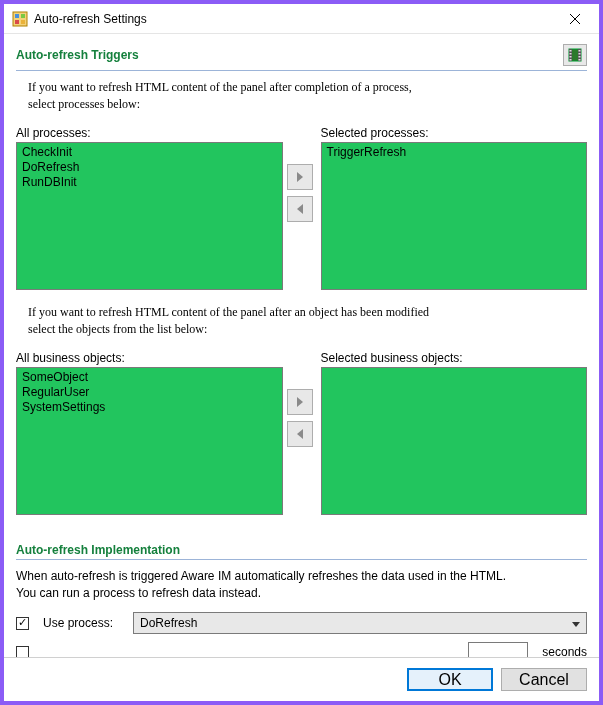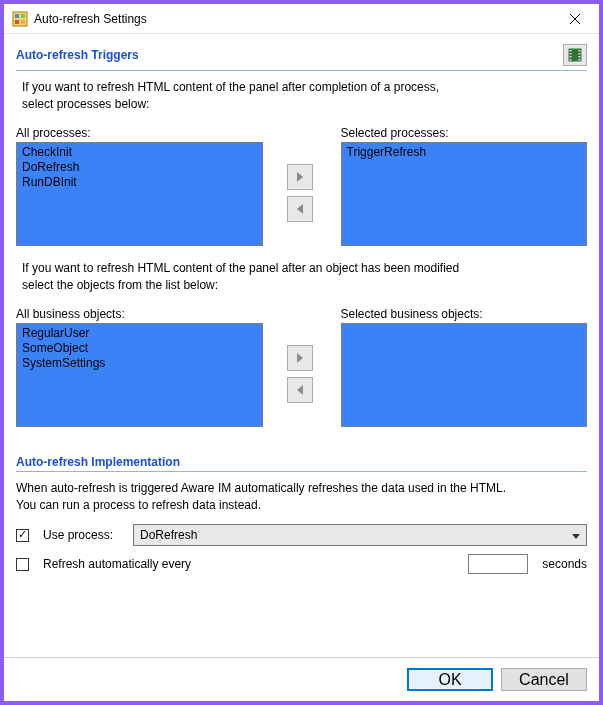--- a/index.html
+++ b/index.html
@@ -49,50 +49,50 @@
     overflow: hidden;
   }
 
   .section-header {
     display: flex;
     align-items: center;
     margin-bottom: 2px;
   }
   .section-header .label {
     font-weight: bold;
-    color: #1d4ed8;
+    color: #15803d;
     padding-right: 8px;
   }
   .section-header .toolbtn {
     width: 24px; height: 22px;
     border: 1px solid #adadad;
     background: #e8e8e8;
     display: flex; align-items: center; justify-content: center;
     margin-left: auto;
   }
   .header-rule {
     border: none;
     border-top: 1px solid #9cb4d8;
     margin: 2px 0 8px 0;
   }
 
-  .desc { margin: 0 0 12px 6px; line-height: 1.45; }
+  .desc { margin: 0 0 12px 12px; line-height: 1.45; font-family: Liberation Serif, serif; }
 
   .dual-list {
     display: flex;
     align-items: flex-start;
-    gap: 24px;
+    gap: 4px;
     margin-bottom: 14px;
   }
   .dual-col { flex: 1; display: flex; flex-direction: column; }
   .dual-col .col-label { margin-bottom: 2px; }
   .listbox {
     border: 1px solid #7a7a7a;
-    background: #3b82f6;
-    height: 104px;
+    background: #22c55e;
+    height: 148px;
     padding: 2px 4px;
     overflow: auto;
   }
   .listbox .item {
     padding: 0 1px;
     line-height: 15px;
     cursor: default;
     white-space: nowrap;
   }
   .mover-col {
@@ -267,22 +267,22 @@
 
     <p class="desc">
       <span>If you want to refresh HTML content of the panel after an object has been modified</span><br>
       <span>select the objects from the list below:</span>
     </p>
 
     <div class="dual-list">
       <div class="dual-col">
         <div class="col-label">All business objects:</div>
         <div class="listbox">
+            <div class="item">SomeObject</div>
             <div class="item">RegularUser</div>
-            <div class="item">SomeObject</div>
             <div class="item">SystemSettings</div>
           </div>
       </div>
       <div class="mover-col">
         <div class="mover-btn">
           <svg width="8" height="10" viewBox="0 0 8 10">
               <polygon points="1,0 7,5 1,10" fill="#8a8a8a"></polygon>
             </svg>
         </div>
         <div class="mover-btn">
@@ -316,21 +316,20 @@
           <span class="caret">
             <svg width="8" height="5" viewBox="0 0 8 5">
                 <polygon points="0,0 8,0 4,5" fill="#333"></polygon>
               </svg>
           </span>
         </div>
       </div>
 
       <div class="row">
         <span class="checkbox"></span>
-        <span>Refresh automatically every</span>
         <span style="flex:1"></span>
         <input class="numbox" value="" style="">
         <span>seconds</span>
       </div>
     </div>
 
     <div class="spacer"></div>
   </div>
 
   <div class="footer">

